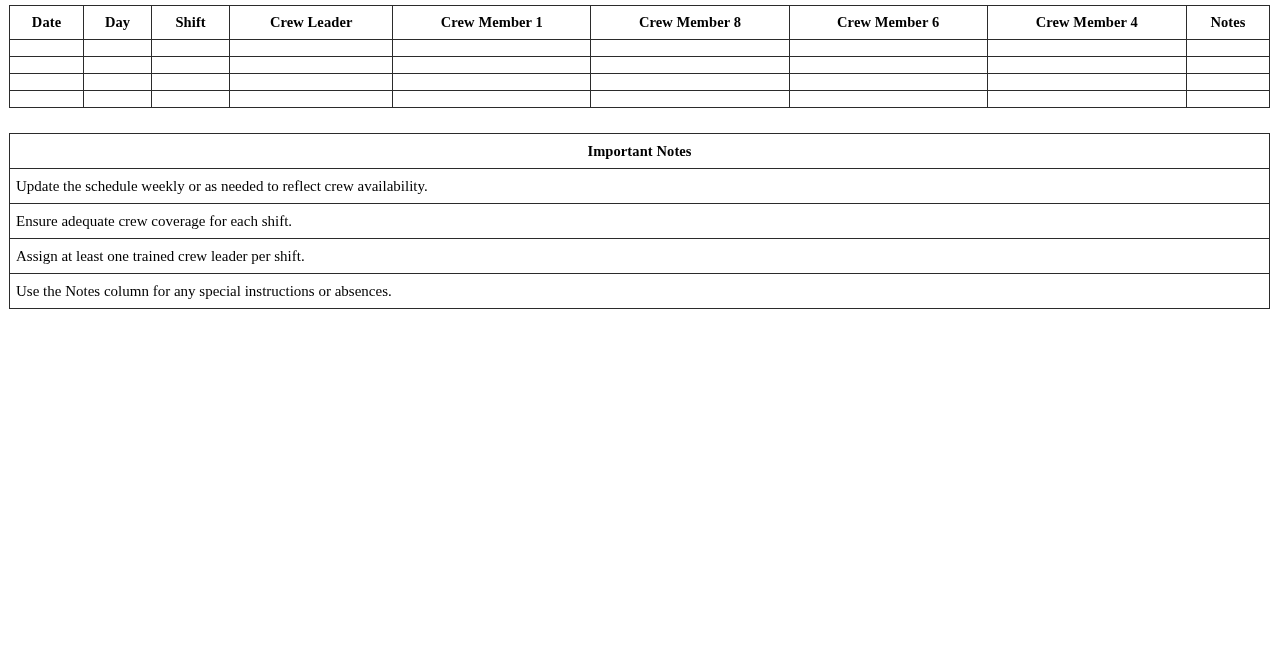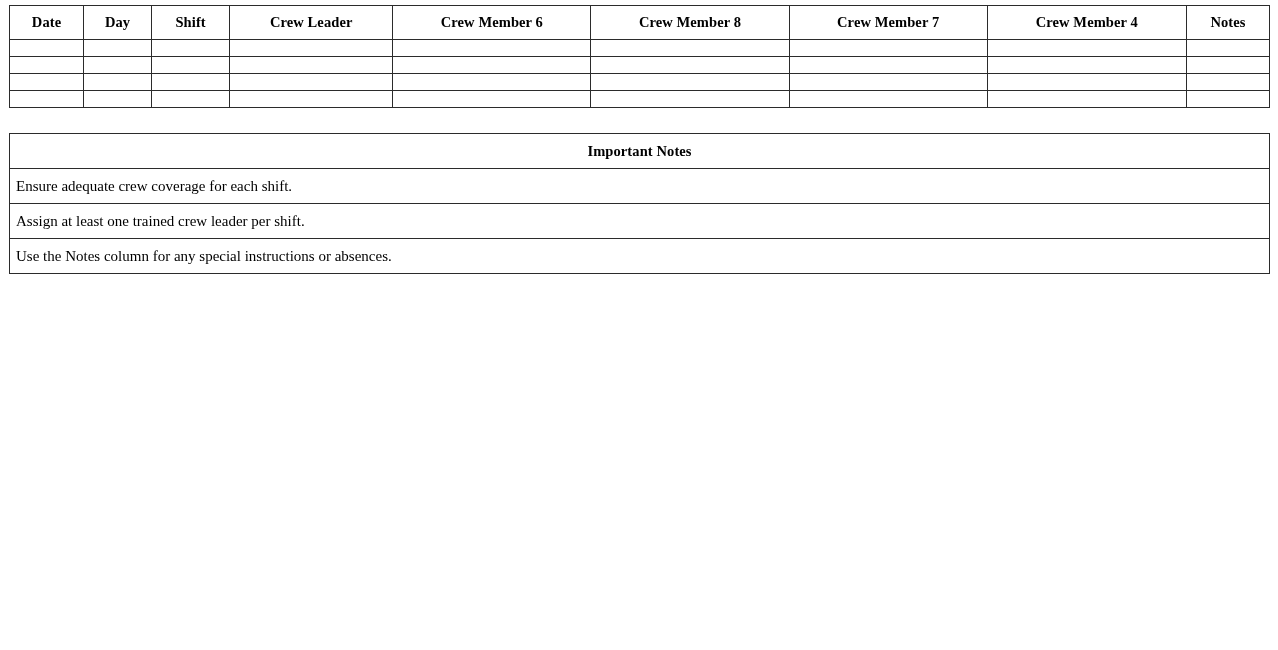--- a/index.html
+++ b/index.html
@@ -123,23 +123,23 @@
         <col class="col-member3">
         <col class="col-member4">
         <col class="col-notes">
       </colgroup>
       <thead>
         <tr>
           <th>Date</th>
           <th>Day</th>
           <th>Shift</th>
           <th>Crew Leader</th>
+          <th>Crew Member 1</th>
+          <th>Crew Member 8</th>
           <th>Crew Member 6</th>
-          <th>Crew Member 8</th>
-          <th>Crew Member 7</th>
           <th>Crew Member 4</th>
           <th>Notes</th>
         </tr>
       </thead>
       <tbody>
         <tr>
           <td class="blank-cell"></td>
           <td class="blank-cell"></td>
           <td class="blank-cell"></td>
           <td class="blank-cell"></td>
@@ -188,20 +188,23 @@
 
   <div class="notes-wrap">
     <table class="notes">
       <thead>
         <tr>
           <th>Important Notes</th>
         </tr>
       </thead>
       <tbody>
         <tr>
+          <td>Update the schedule weekly or as needed to reflect crew availability.</td>
+        </tr>
+        <tr>
           <td>Ensure adequate crew coverage for each shift.</td>
         </tr>
         <tr>
           <td>Assign at least one trained crew leader per shift.</td>
         </tr>
         <tr>
           <td>Use the Notes column for any special instructions or absences.</td>
         </tr>
       </tbody>
     </table>

